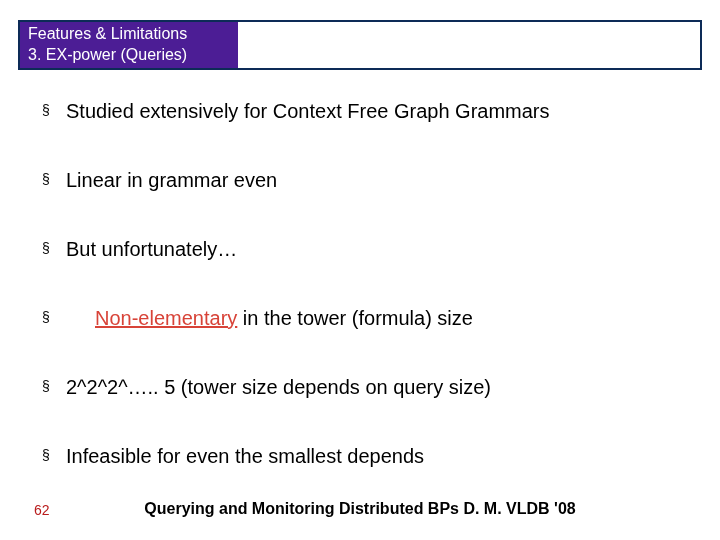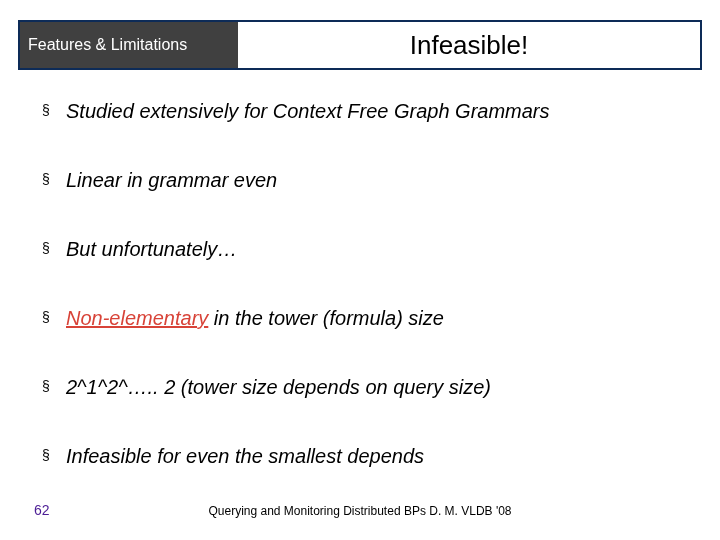--- a/index.html
+++ b/index.html
@@ -1,40 +1,40 @@
 <!DOCTYPE html>
 <html><head>
 <meta charset="utf-8">
 <style>
   * { margin: 0; padding: 0; box-sizing: border-box; }
   html, body { width: 720px; height: 540px; font-family: Arial, Helvetica, sans-serif; background: #fff; color: #000; }
   .slide { width: 720px; height: 540px; position: relative; }
   .header { position: absolute; left: 18px; right: 18px; top: 20px; height: 50px; border: 2px solid #0d2b57; display: flex; }
-  .header-left { width: 218px; background: #404040; color: #fff; display: flex; flex-direction: column; justify-content: center; padding-left: 8px; font-size: 16px; line-height: 1.3; }
+  .header-left { width: 218px; background: #4c1d95; color: #fff; display: flex; flex-direction: column; justify-content: center; padding-left: 8px; font-size: 16px; line-height: 1.3; }
   .header-right { flex: 1; display: flex; align-items: center; justify-content: center; font-size: 26px; color: #000; }
   .bullets { position: absolute; left: 42px; right: 30px; top: 98px; }
   .bullet { display: flex; align-items: flex-start; margin-bottom: 43px; font-size: 20px; line-height: 1.3; }
   .bullet .marker { width: 14px; flex-shrink: 0; font-size: 14px; margin-top: 3px; margin-right: 10px; color: #000; }
-  .bullet .text { flex: 1; font-style: italic; }
+  .bullet .text { flex: 1; }
   .red { color: #d84338; }
-  .underline { text-decoration: underline; }
+  .underline { text-decoration: underline; margin-left: 29px; }
   .footer { position: absolute; bottom: 22px; left: 0; right: 0; height: 20px; }
-  .page-num { position: absolute; left: 34px; bottom: 0; font-size: 14px; color: #4c1d95; }
-  .footer-text { position: absolute; left: 0; right: 0; bottom: 0; text-align: center; font-size: 12px; color: #000; }
+  .page-num { position: absolute; left: 34px; bottom: 0; font-size: 14px; color: #b91c1c; }
+  .footer-text { position: absolute; left: 0; right: 0; bottom: 0; text-align: center; font-size: 16px; color: #000; font-weight: bold; }
 </style>
 </head>
 <body>
 
 <div class="slide">
 
   <div class="header">
     <div class="header-left">
       <div>Features &amp; Limitations</div>
+      <div>3. EX-power (Queries)</div>
     </div>
-    <div class="header-right">Infeasible!</div>
   </div>
 
   <div class="bullets">
 
     <div class="bullet">
       <span class="marker">§</span>
       <span class="text">Studied extensively for Context Free Graph Grammars</span>
     </div>
 
     <div class="bullet">
@@ -47,21 +47,21 @@
       <span class="text">But unfortunately…</span>
     </div>
 
     <div class="bullet">
       <span class="marker">§</span>
       <span class="text"><span class="red underline">Non-elementary</span><span> in the tower (formula) size</span></span>
     </div>
 
     <div class="bullet">
       <span class="marker">§</span>
-      <span class="text">2^1^2^….. 2 (tower size depends on query size)</span>
+      <span class="text">2^2^2^….. 5 (tower size depends on query size)</span>
     </div>
 
     <div class="bullet">
       <span class="marker">§</span>
       <span class="text">Infeasible for even the smallest depends</span>
     </div>
 
   </div>
 
   <div class="footer">

